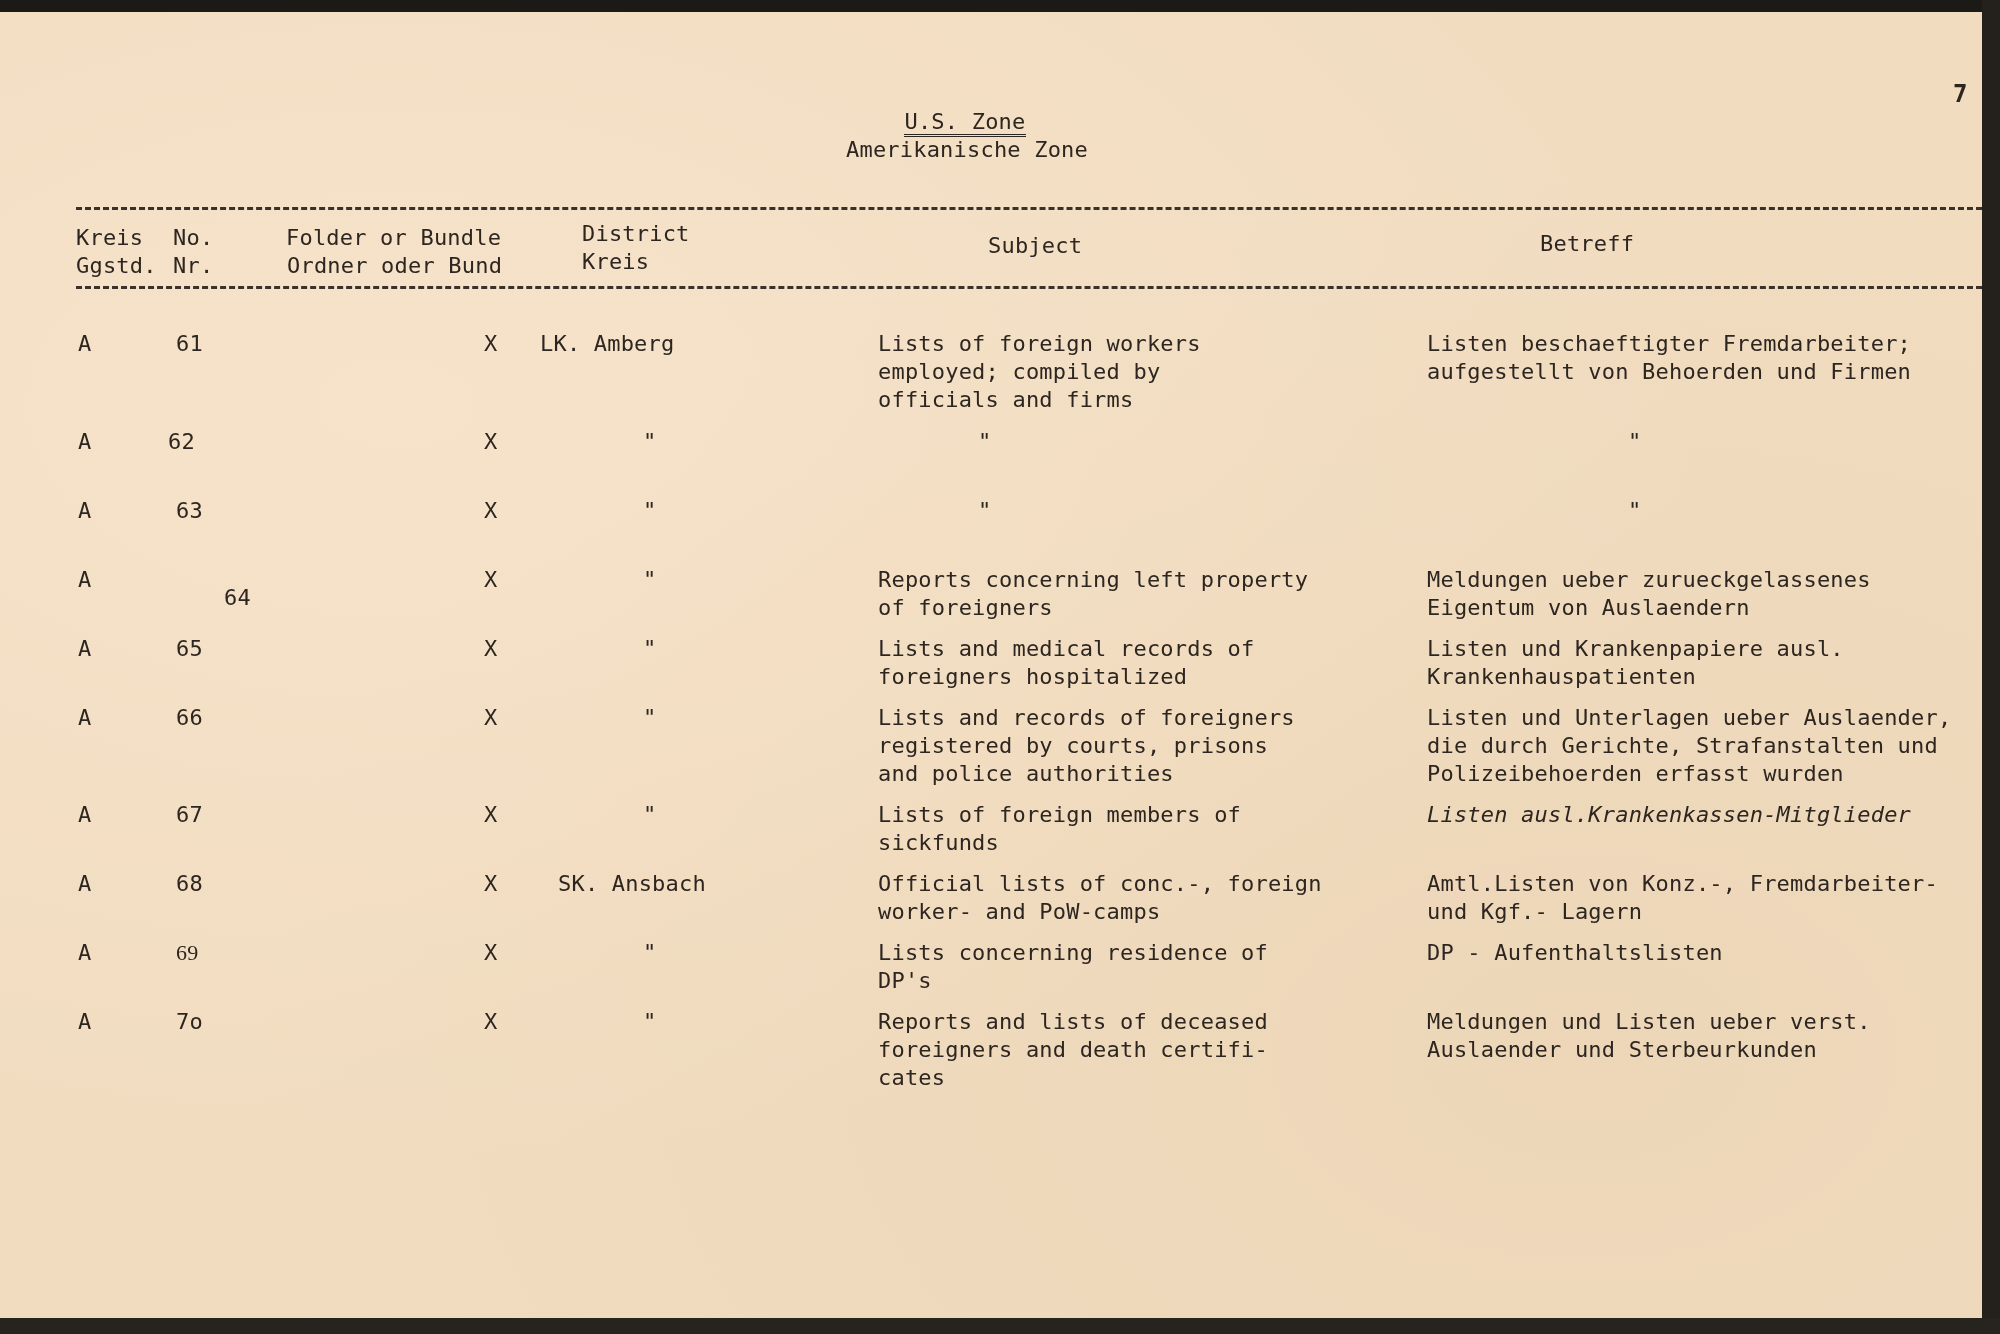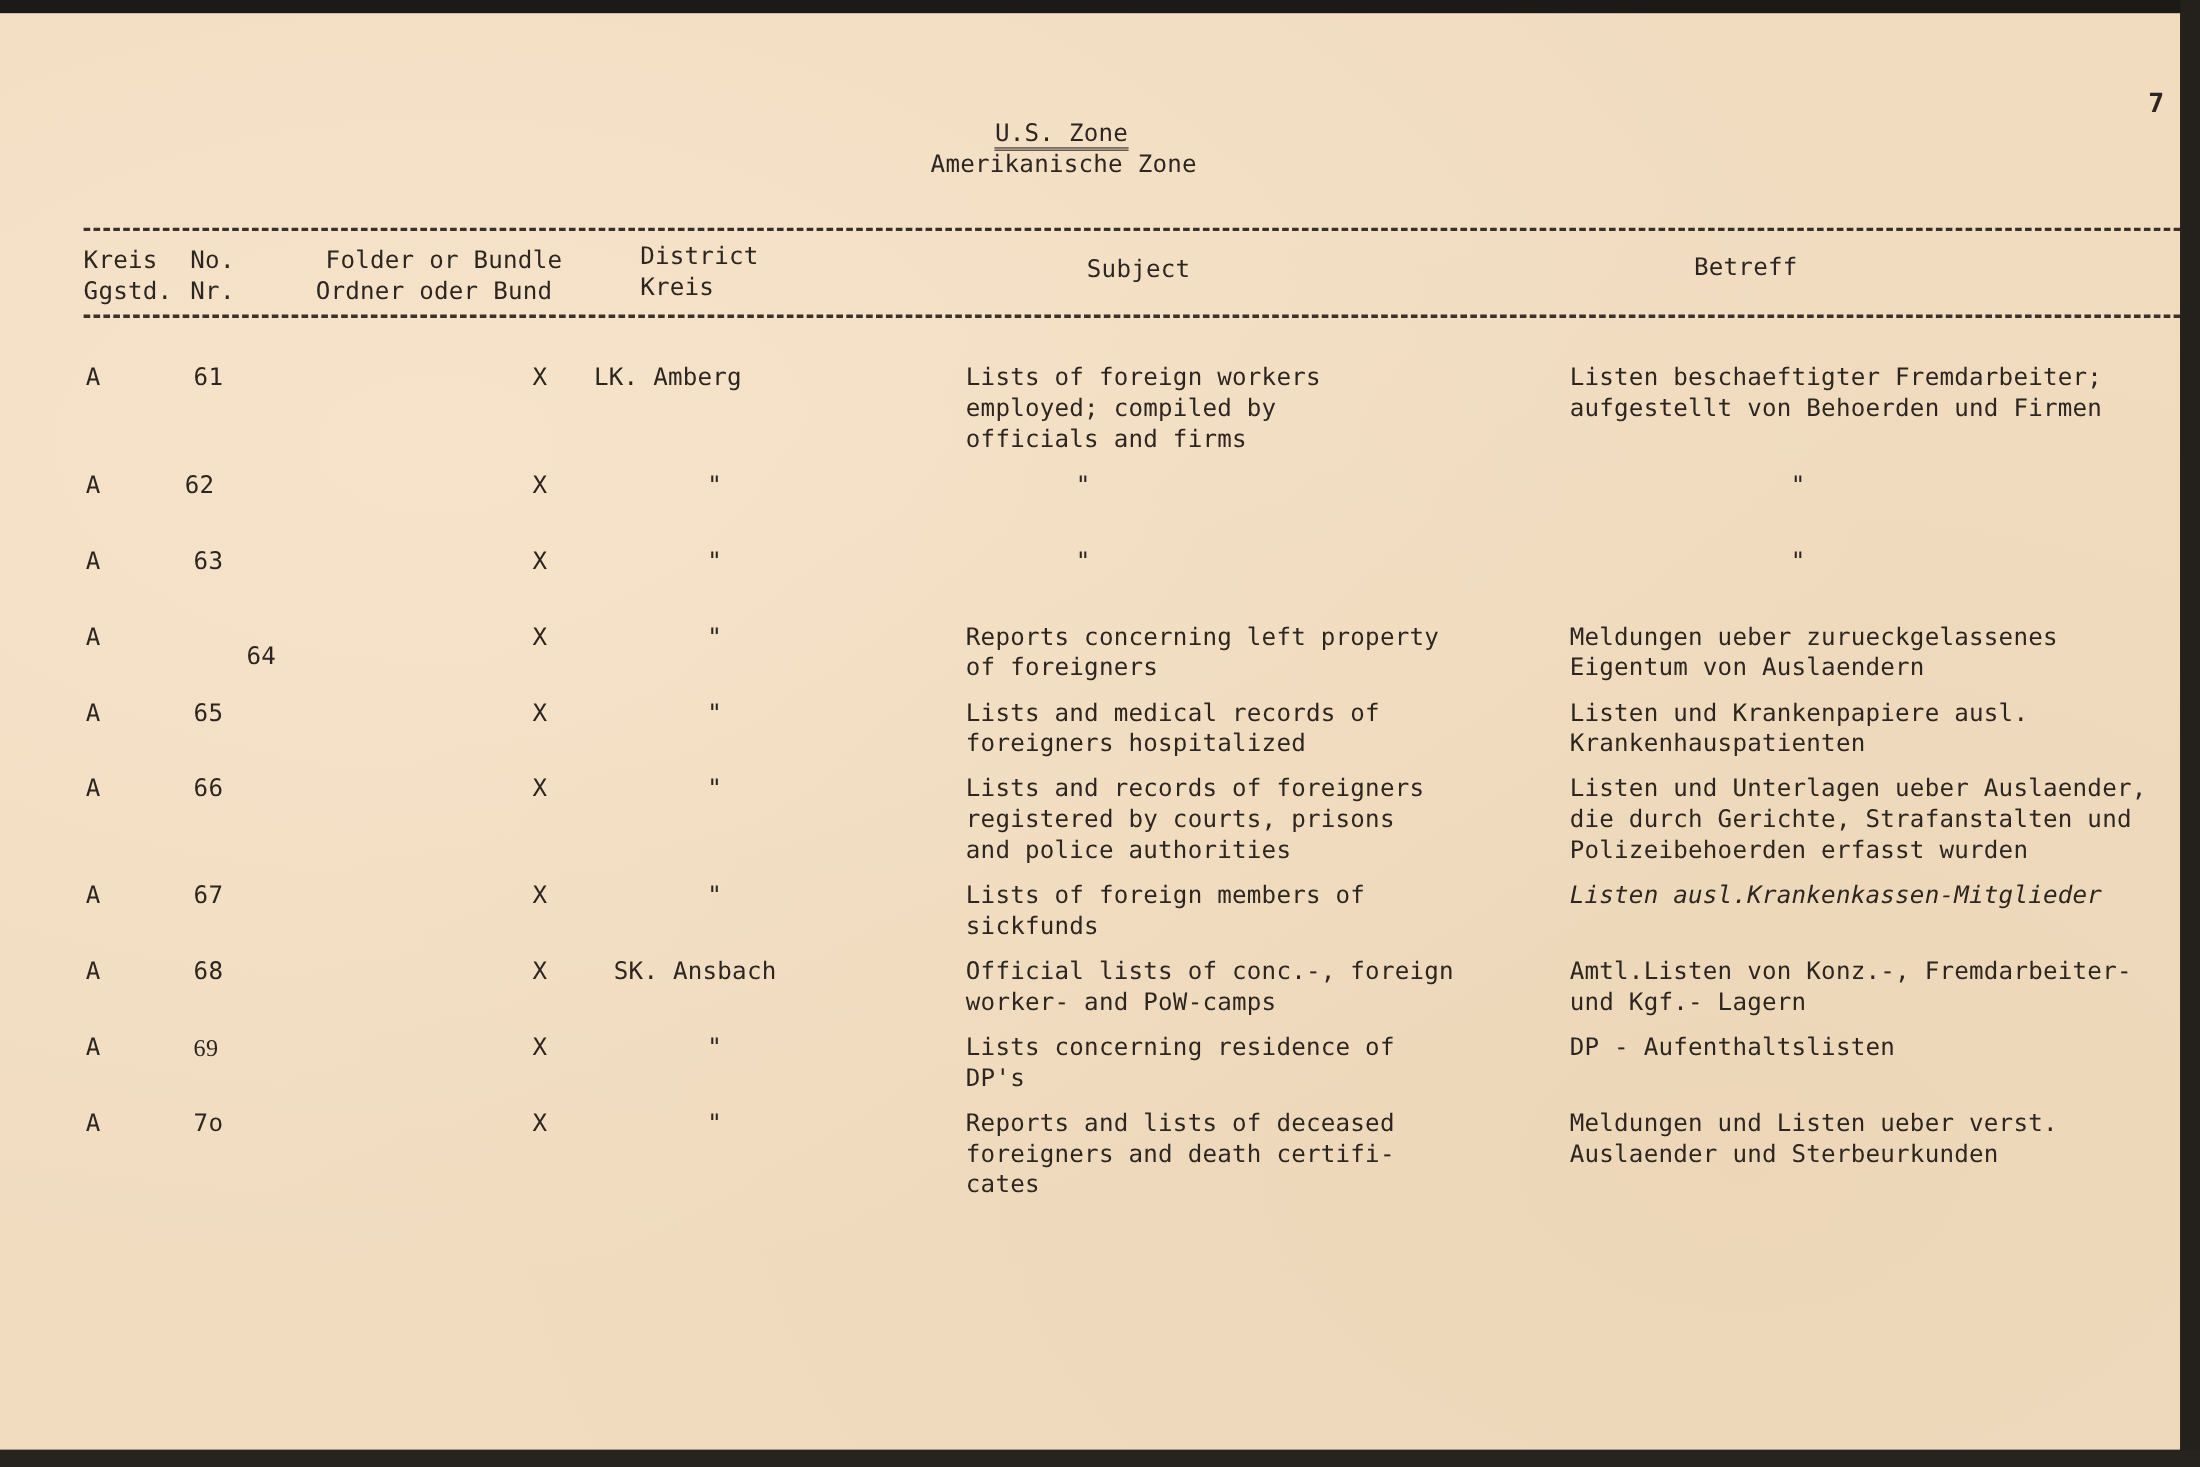--- a/index.html
+++ b/index.html
@@ -44,21 +44,21 @@
   <div class="t title1"><span>U.S. Zone</span></div>
   <div class="t title2">Amerikanische Zone</div>
 
   <div class="dash d1"></div>
 
   <div class="hdr">
     <div class="t" style="left:76px;top:212px">Kreis</div>
     <div class="t" style="left:76px;top:240px">Ggstd.</div>
     <div class="t" style="left:173px;top:212px">No.</div>
     <div class="t" style="left:173px;top:240px">Nr.</div>
-    <div class="t" style="left:296px;top:212px">Folder or Bundle</div>
+    <div class="t" style="left:286px;top:212px">Folder or Bundle</div>
     <div class="t" style="left:287px;top:240px">Ordner oder Bund</div>
     <div class="t" style="left:582px;top:208px">District</div>
     <div class="t" style="left:582px;top:236px">Kreis</div>
     <div class="t" style="left:988px;top:220px">Subject</div>
     <div class="t" style="left:1540px;top:218px">Betreff</div>
   </div>
 
   <div class="dash d2"></div>
 
   <div id="rows">

